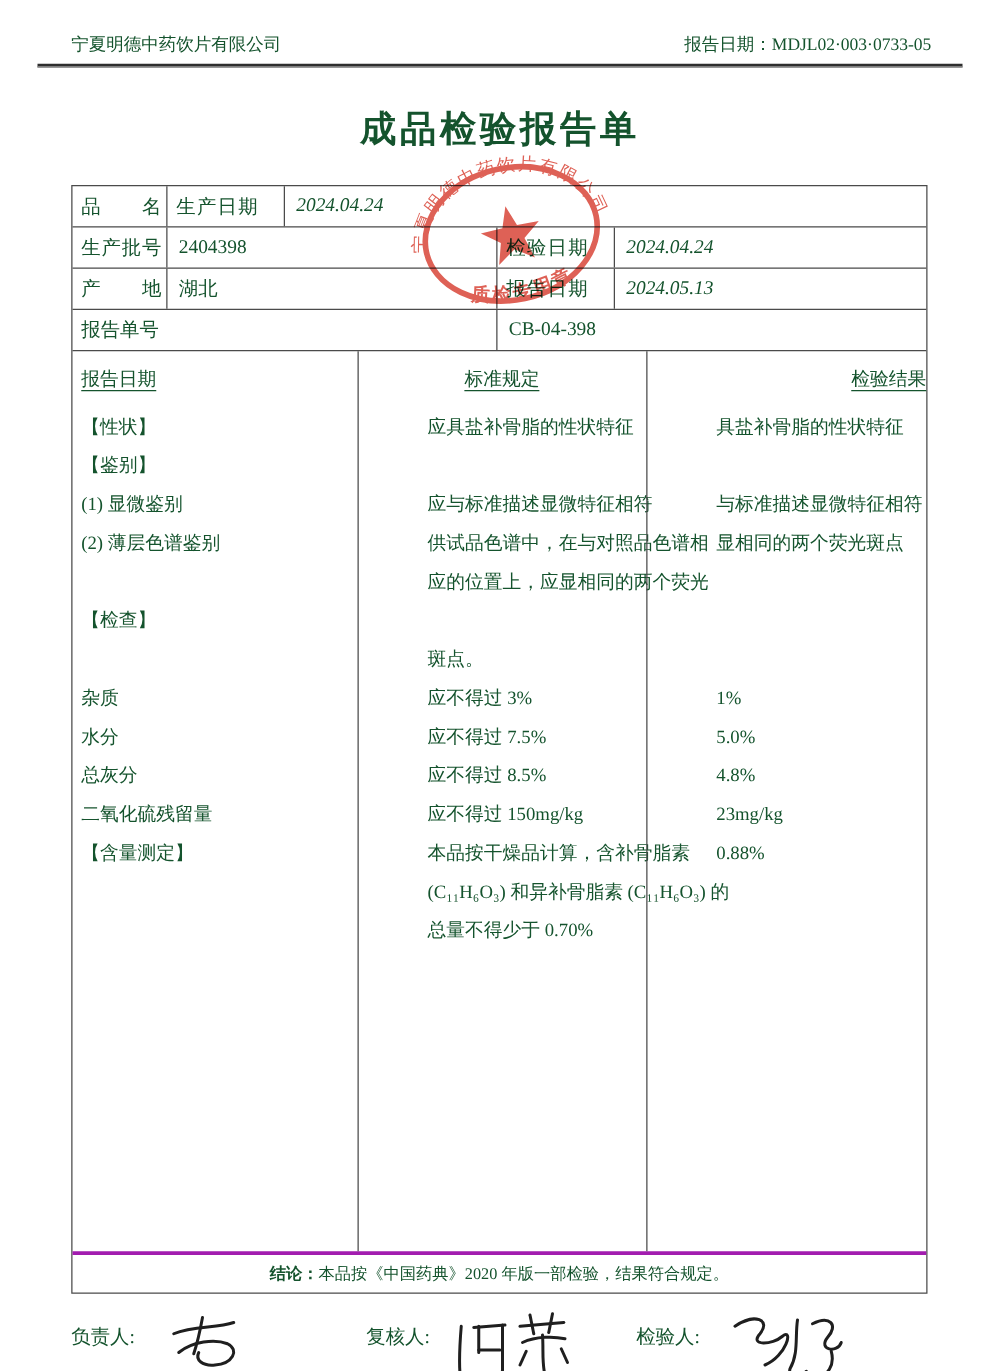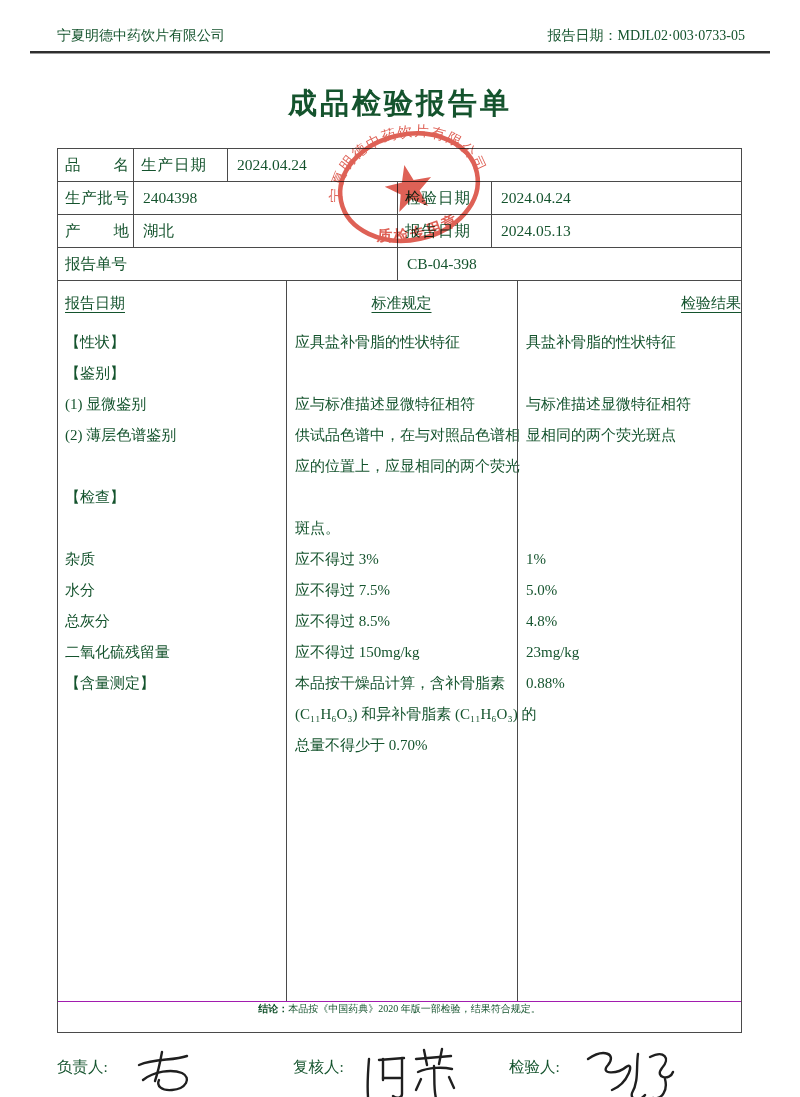--- a/index.html
+++ b/index.html
@@ -26,44 +26,44 @@
   .doc-table{
     width:685px;margin-left:57px;box-sizing:border-box;
     border:1px solid #4a4a4a;background:transparent;
     font-size:15.5px;
   }
   .info-row{display:flex;height:32px;border-bottom:1px solid #4a4a4a;white-space:nowrap;}
   .ic{display:flex;align-items:center;box-sizing:border-box;overflow:visible;}
   .ic.l1{width:76px;padding-left:7px;border-right:1px solid #4a4a4a;}
   .ic.v1{width:264px;padding-left:9px;border-right:1px solid #4a4a4a;}
   .ic.l2{width:94px;padding-left:7px;border-right:1px solid #4a4a4a;letter-spacing:1px;}
-  .ic.v2{flex:1;padding-left:9px;}
+  .ic.v2{flex:1;padding-left:9px;font-style:italic;}
   .ic.rn{width:340px;padding-left:7px;border-right:1px solid #4a4a4a;}
   .ic.rv{flex:1;padding-left:9px;}
   .jlabel{display:inline-block;width:64px;text-align:justify;text-align-last:justify;}
   
   .main-section{position:relative;height:720px;font-size:15px;}
   .vline{position:absolute;top:0;bottom:0;width:1px;background:#4a4a4a;}
   .v1{left:228px;}
   .v2{left:459px;}
   .main-header{display:flex;height:46px;box-sizing:border-box;padding-top:13px;}
   .mh{box-sizing:border-box;}
   .mh.h1{width:228px;padding-left:7px;}
   .mh.h2{width:231px;text-align:center;}
   .mh.h3{flex:1;text-align:right;}
   .u{text-decoration:underline;text-underline-offset:4px;}
   .trow{display:flex;height:31px;line-height:31px;white-space:nowrap;}
   .tcell{box-sizing:border-box;overflow:visible;}
   .tcell.c1{width:228px;padding-left:7px;}
-  .tcell.c2{width:231px;padding-left:9px;}
+  .tcell.c2{width:231px;padding-left:9px;margin-left:47px;}
   .tcell.c3{flex:1;padding-left:9px;}
   .conclusion{
-    height:30px;border-top:1px solid #a21caf;
-    display:flex;justify-content:center;
-    font-size:10px;white-space:nowrap;
+    height:30px;border-top:3px solid #a21caf;
+    display:flex;align-items:center;justify-content:center;
+    font-size:13px;white-space:nowrap;
   }
   .conclusion .b{font-weight:bold;}
   
   .sign-row{position:relative;height:62px;margin-top:10px;font-size:15.5px;}
   .sig-label{position:absolute;top:14px;white-space:nowrap;}
   .sl1{left:57px;} .sl2{left:293px;} .sl3{left:509px;}
   .sig{position:absolute;top:2px;}
   .sg1{left:127px;} .sg2{left:358px;} .sg3{left:578px;}
   .sig path{stroke:#1f1f1f;stroke-width:2.4;fill:none;stroke-linecap:round;stroke-linejoin:round;}
   

